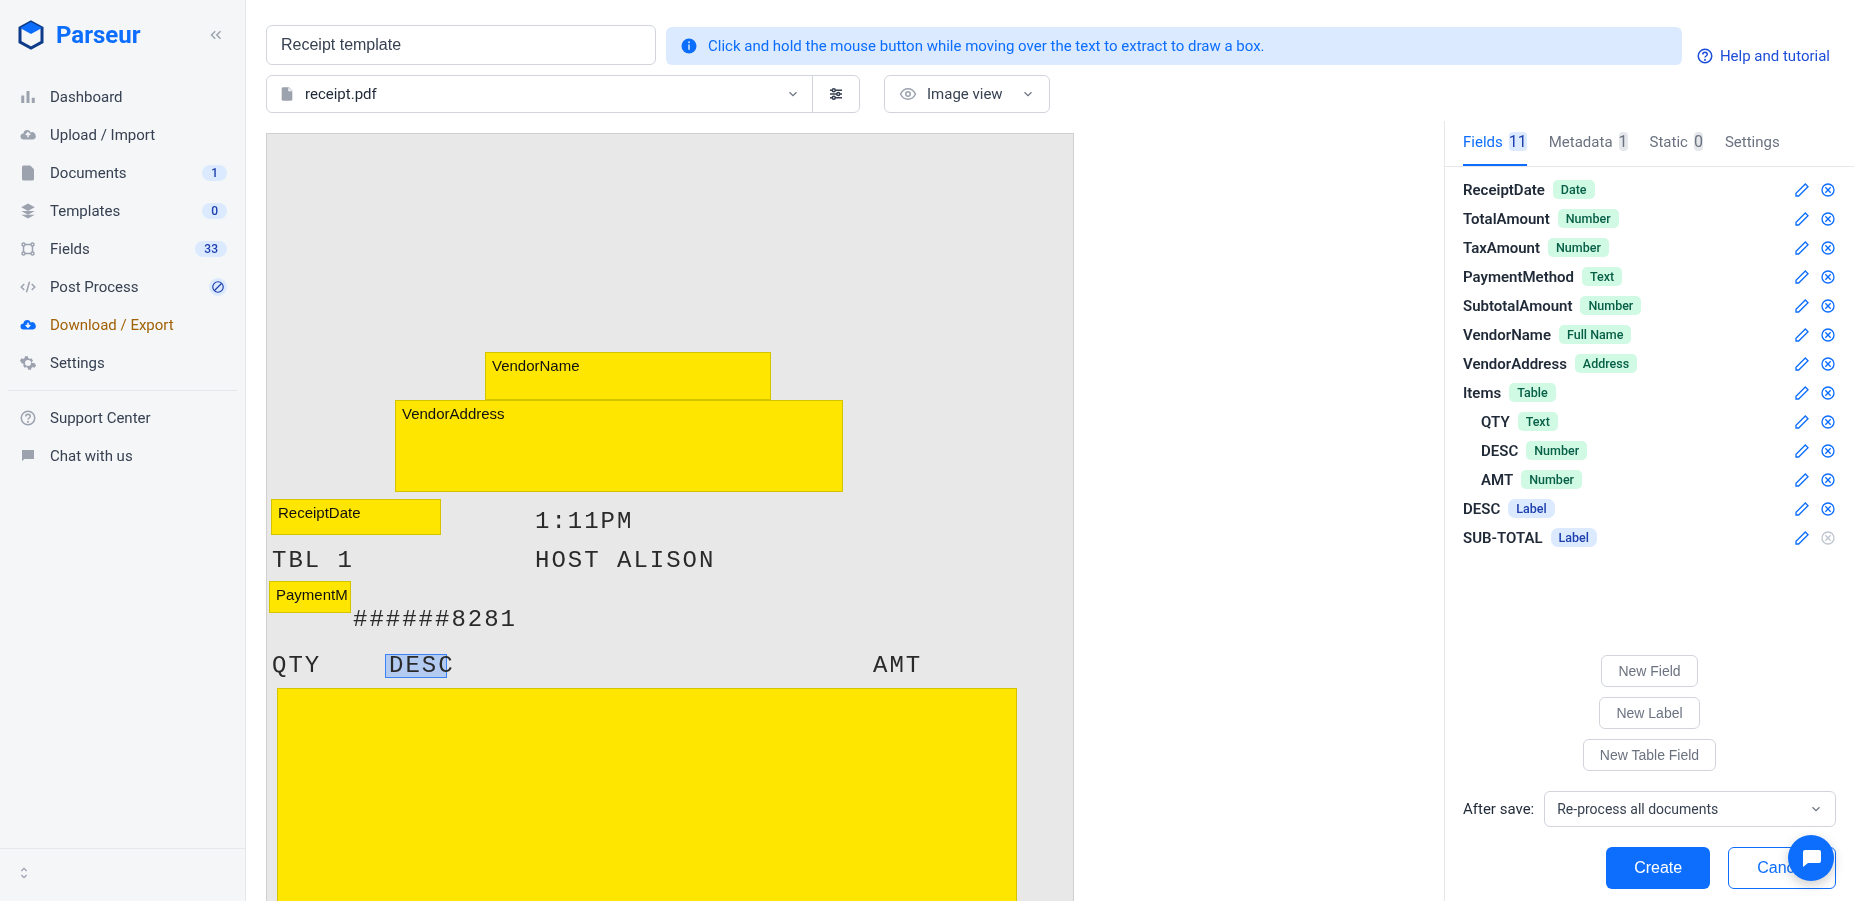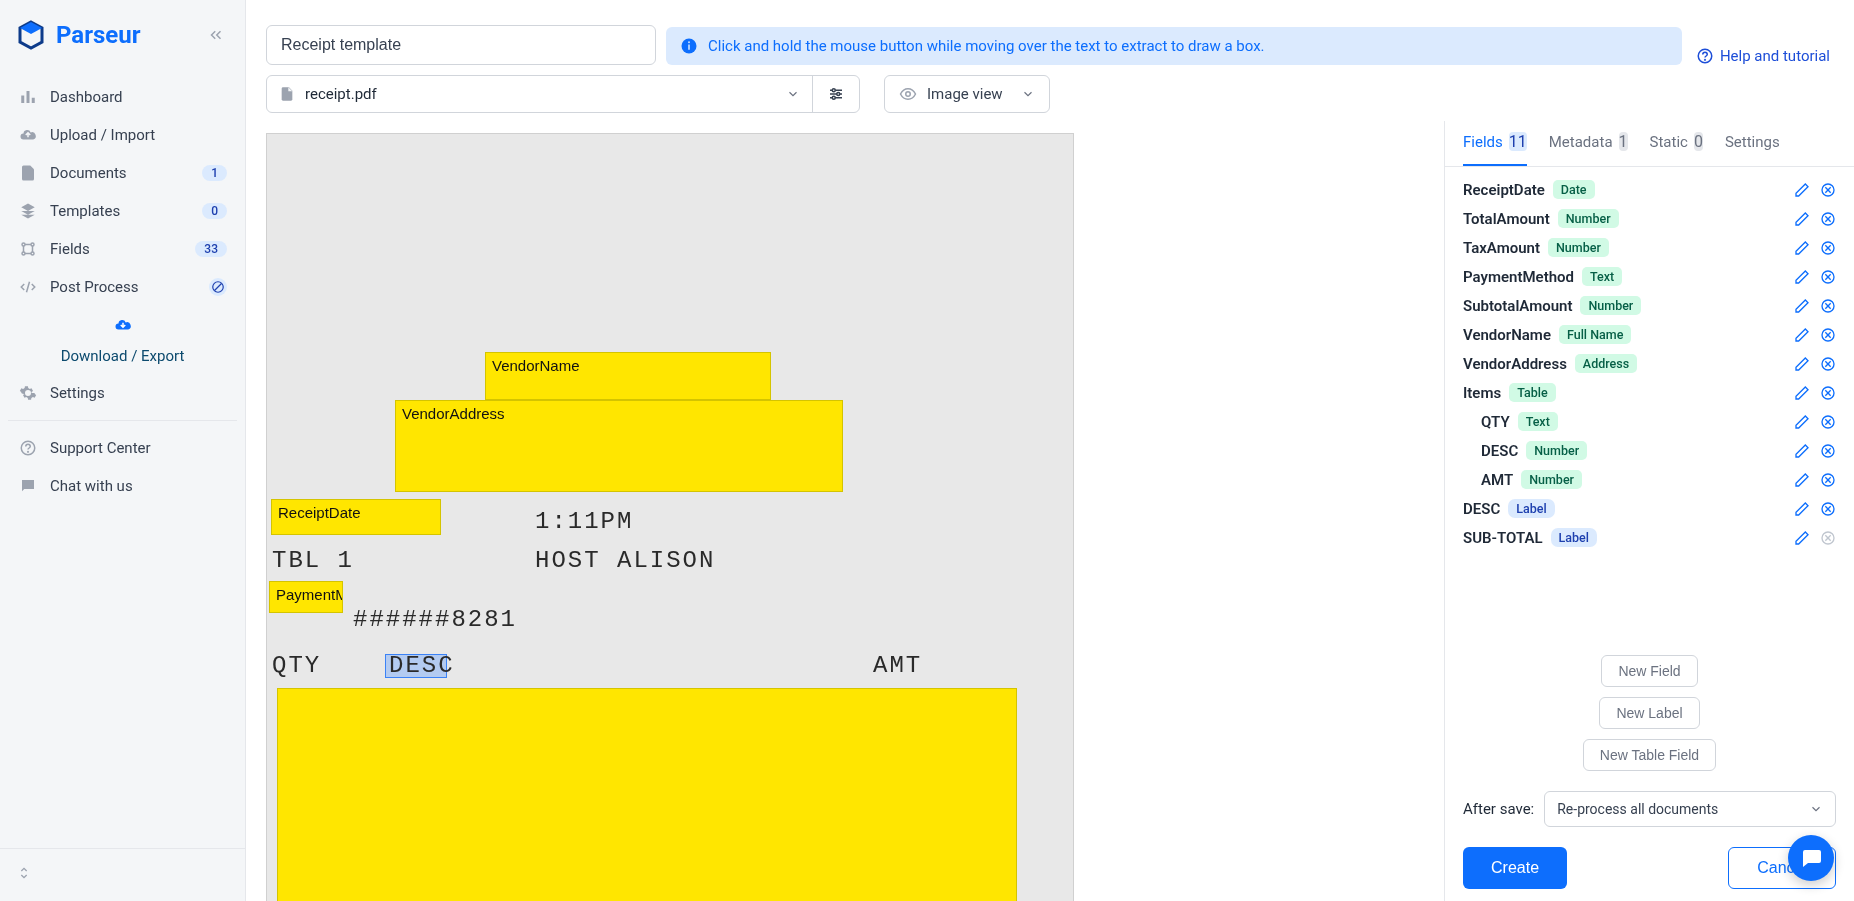--- a/index.html
+++ b/index.html
@@ -7,21 +7,21 @@
 .app { display: flex; height: 100vh; }
 
 
 .sidebar { width: 246px; background: #f4f6f8; display: flex; flex-direction: column; border-right: 1px solid #e5e7eb; position: relative; }
 .sidebar-header { display: flex; align-items: center; padding: 20px 16px; gap: 10px; }
 .logo-mark { width: 30px; height: 30px; display: flex; align-items: center; justify-content: center; }
 .logo-text { font-size: 24px; font-weight: 700; color: #0d6efd; }
 .collapse-btn { margin-left: auto; color: #9ca3af; cursor: pointer; padding: 4px; }
 .nav { flex: 1; padding: 8px 8px; }
 .nav-item { display: flex; align-items: center; gap: 12px; padding: 9px 10px; border-radius: 6px; cursor: pointer; color: #374151; font-size: 15px; }
-.nav-item.active { color: #0c4a6e; flex-direction: column; }
+.nav-item.active { color: #a16207; }
 .nav-item .icon { width: 20px; height: 20px; color: #9ca3af; display: flex; align-items: center; justify-content: center; }
 .nav-item.active .icon { color: #0d6efd; }
 .nav-item .label { flex: 1; }
 .nav-badge { background: #dbeafe; color: #1e40af; border-radius: 10px; padding: 1px 9px; font-size: 12px; font-weight: 500; }
 .nav-badge.circle-icon { background: #dbeafe; padding: 2px; }
 .nav-divider { height: 1px; background: #e5e7eb; margin: 8px 0; }
 .sidebar-footer { padding: 14px 16px 18px; border-top: 1px solid #e5e7eb; display: flex; align-items: center; }
 .user-block { flex: 1; }
 .user-name { font-size: 15px; color: #1f2937; margin-bottom: 6px; }
 .user-plan { display: inline-block; background: #dbeafe; color: #1e40af; border-radius: 10px; padding: 2px 10px; font-size: 12px; }
@@ -74,21 +74,21 @@
 .act-btn { color: #0d6efd; cursor: pointer; display: flex; }
 .act-btn.muted { color: #c0c6cf; }
 
 .new-buttons { display: flex; flex-direction: column; align-items: center; gap: 10px; padding: 10px 0 16px; }
 .ghost-btn { border: 1px solid #d1d5db; background: #fff; color: #6b7280; padding: 7px 16px; border-radius: 6px; font-size: 14px; cursor: pointer; }
 
 .after-save { display: flex; align-items: center; gap: 10px; padding: 4px 18px 10px; }
 .after-save-label { font-size: 15px; color: #1f2937; }
 .after-save-select { flex: 1; border: 1px solid #d1d5db; border-radius: 6px; padding: 9px 12px; display: flex; align-items: center; justify-content: space-between; color: #374151; }
 
-.bottom-actions { display: flex; gap: 18px; justify-content: space-between; padding: 10px 18px 12px; }
+.bottom-actions { display: flex; gap: 18px; justify-content: flex-end; padding: 10px 18px 12px; }
 .btn-primary { background: #0d6efd; color: #fff; border: none; border-radius: 6px; padding: 11px 28px; font-size: 16px; font-weight: 500; cursor: pointer; }
 .btn-secondary { background: #fff; color: #0d6efd; border: 1.5px solid #0d6efd; border-radius: 6px; padding: 11px 28px; font-size: 16px; font-weight: 500; cursor: pointer; }
 
 .chat-fab { position: fixed; right: 20px; bottom: 20px; width: 46px; height: 46px; border-radius: 50%; background: #0d6efd; display: flex; align-items: center; justify-content: center; color: #fff; cursor: pointer; box-shadow: 0 4px 12px rgba(0,0,0,0.2); }
 
 svg { display: block; }
 </style>
 </head>
 <body>
 
@@ -302,21 +302,21 @@
     <div class="content-row">
 
       <div class="doc-wrap">
         <div class="doc-page">
           <div class="fld-box" style="left:218px; top:218px; width:286px; height:48px;"><span>VendorName</span></div>
           <div class="fld-box" style="left:128px; top:266px; width:448px; height:92px;"><span>VendorAddress</span></div>
           <div class="fld-box" style="left:4px; top:365px; width:170px; height:36px;"><span>ReceiptDate</span></div>
           <div class="doc-text" style="left:268px; top:374px;">1:11PM</div>
           <div class="doc-text" style="left:5px; top:413px;">TBL 1</div>
           <div class="doc-text" style="left:268px; top:413px;font-family:Liberation Mono, monospace;">HOST ALISON</div>
-          <div class="fld-box" style="left:2px; top:447px; width:74px; height:32px;"><span>PaymentM</span></div>
+          <div class="fld-box" style="left:2px; top:447px; width:82px; height:32px;"><span>PaymentM</span></div>
           <div class="doc-text" style="left:86px; top:472px;text-align:right;">######8281</div>
           <div class="doc-text" style="left:5px; top:518px;">QTY</div>
           <div class="sel-box" style="left:118px; top:520px; width:62px; height:24px;"></div>
           <div class="doc-text" style="left:122px; top:518px; color:#2a2a2a;">DESC</div>
           <div class="doc-text" style="left:606px; top:518px;">AMT</div>
           <div class="bigtable" style="left:10px; top:554px; width:740px; height:300px;"></div>
         </div>
 
       </div>
 

